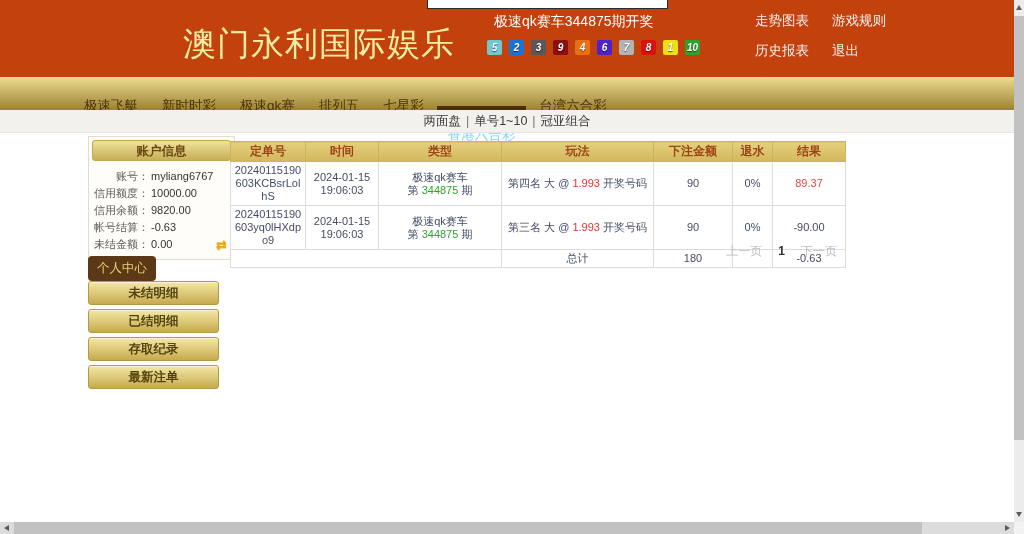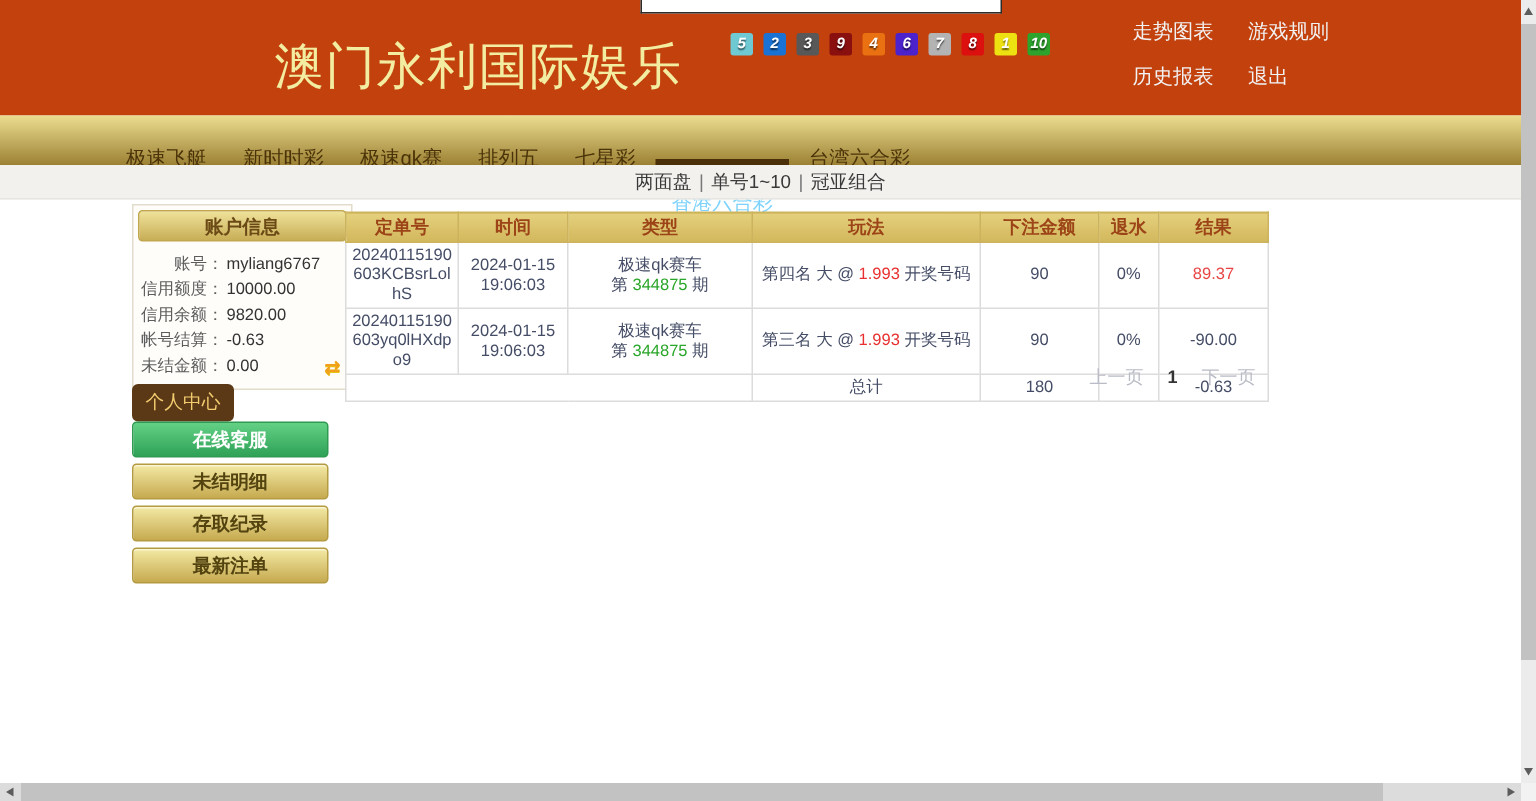--- a/index.html
+++ b/index.html
@@ -92,20 +92,21 @@
 </head>
 <body>
 
 <div class="viewport">
 
   <div class="header">
     <div class="popup-edge"></div>
     <div class="site-title">澳门永利国际娱乐</div>
 
     <div class="draw-area">
+      <div class="draw-info">极速qk赛车344875期开奖</div>
       <div class="balls">
         <span class="ball" style="background: rgb(111, 201, 211);">5</span>
         <span class="ball" style="background: rgb(26, 115, 212);">2</span>
         <span class="ball" style="background: rgb(88, 88, 88);">3</span>
         <span class="ball" style="background: rgb(138, 15, 15);">9</span>
         <span class="ball" style="background: rgb(233, 113, 18);">4</span>
         <span class="ball" style="background: rgb(75, 34, 204);">6</span>
         <span class="ball" style="background: rgb(179, 179, 179);">7</span>
         <span class="ball" style="background: rgb(221, 16, 16);">8</span>
         <span class="ball" style="background: rgb(238, 225, 18);">1</span>
@@ -157,22 +158,22 @@
       <div class="acct-row">
         <span class="acct-label">未结金额：</span>
         <span class="acct-value">0.00</span>
         <span class="refresh">⇄</span>
       </div>
     </div>
   </div>
 
   <div class="personal-center">个人中心</div>
   <div class="side-menu">
-    <div class="side-btn green">在线客服</div>
     <div class="side-btn gold">未结明细</div>
+    <div class="side-btn gold">已结明细</div>
     <div class="side-btn gold">存取纪录</div>
     <div class="side-btn gold">最新注单</div>
   </div>
 
   <table class="bets">
     <colgroup>
       <col style="width:75px">
         <col style="width:73px">
         <col style="width:123px">
       <col style="width:152px">

